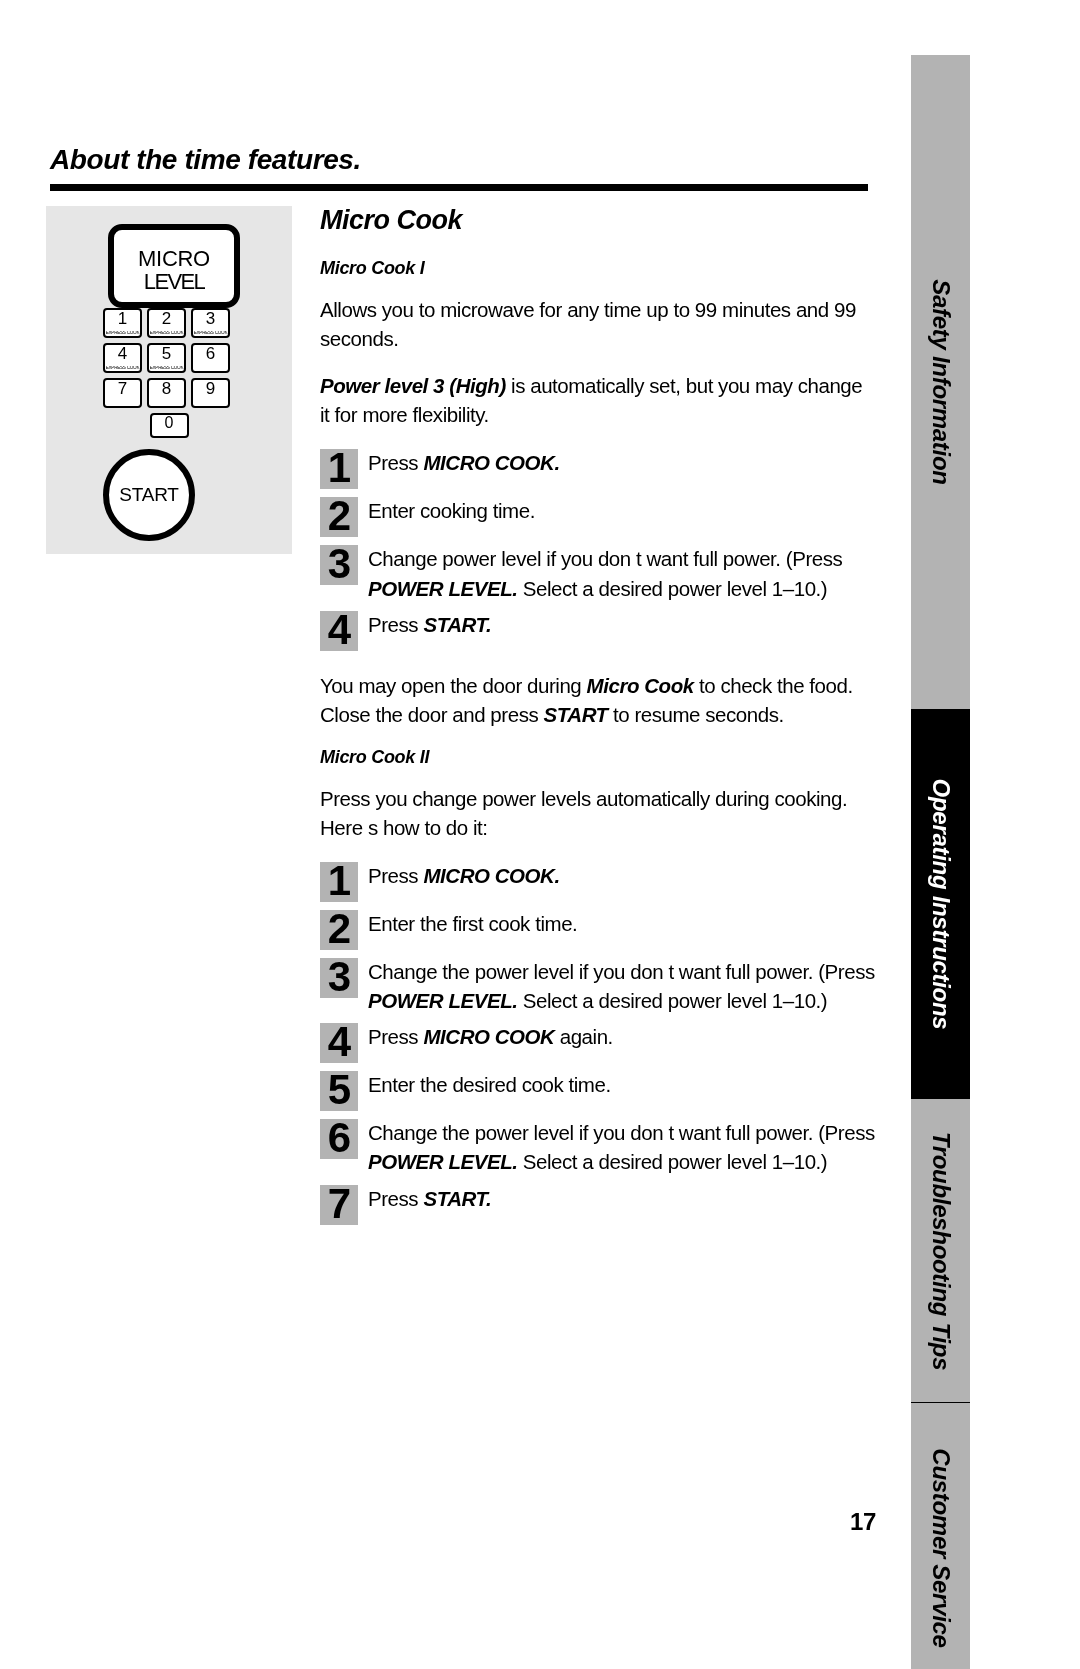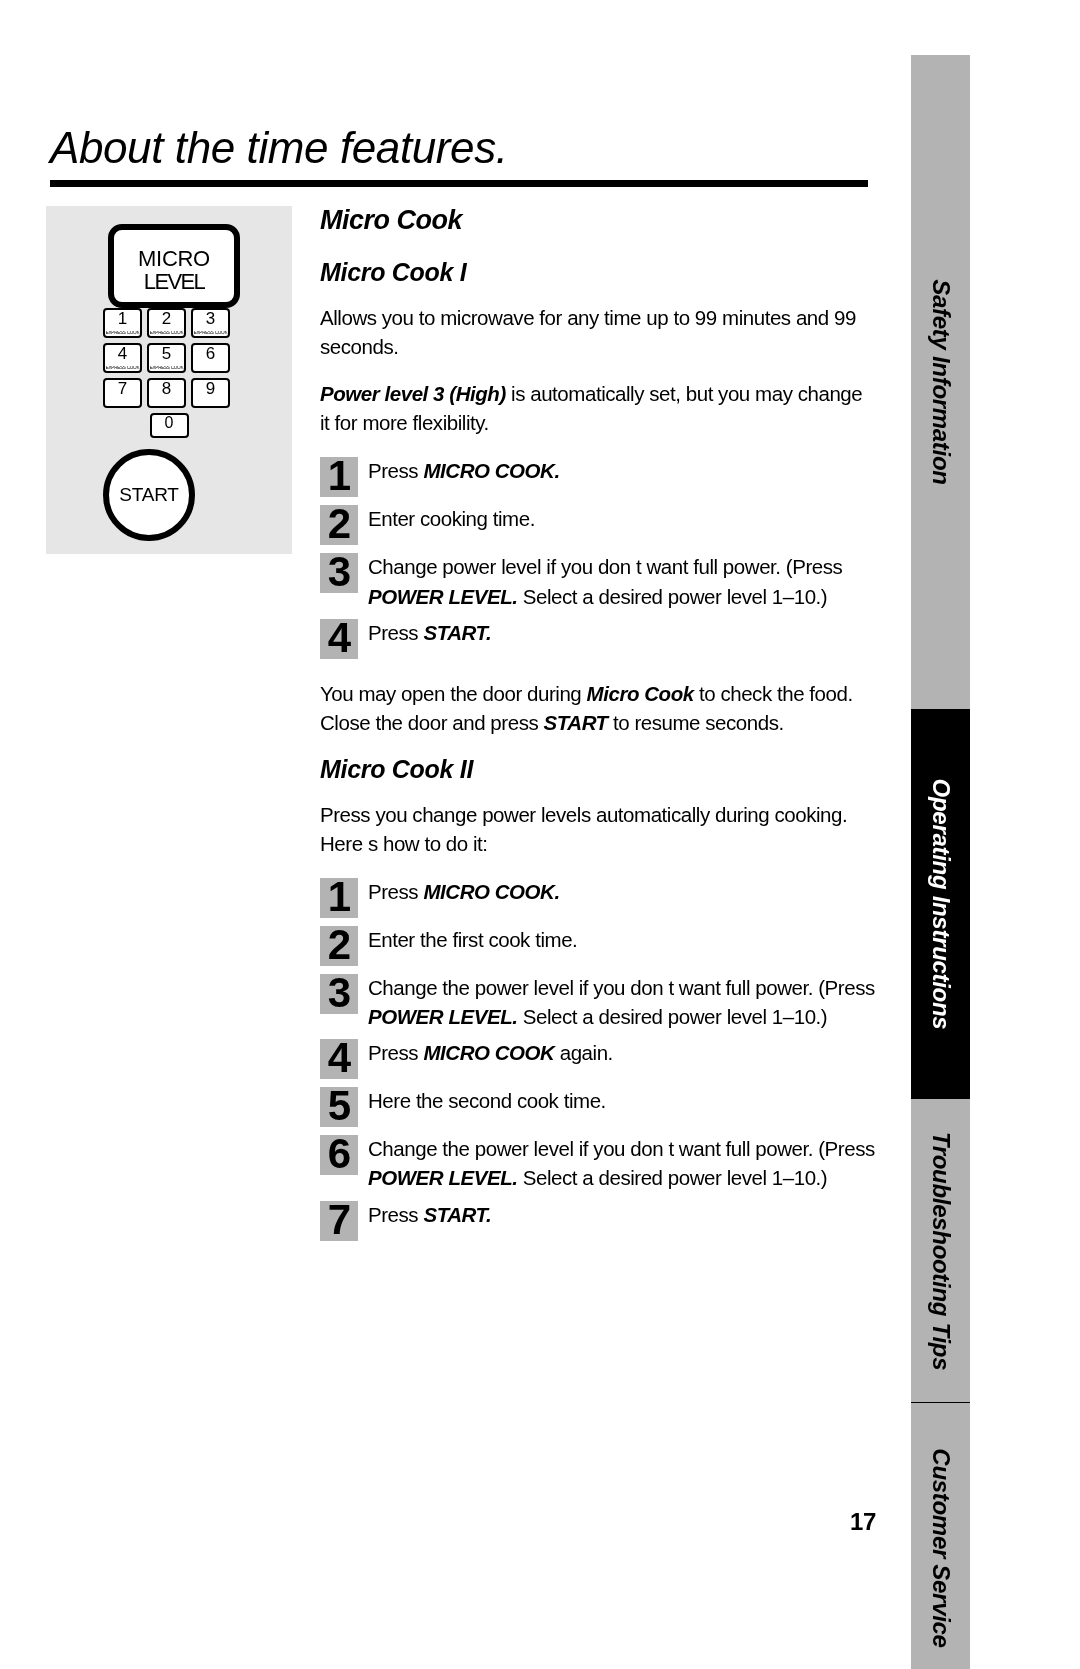--- a/index.html
+++ b/index.html
@@ -17,26 +17,27 @@
   }
 
   
   #page-title-wrap {
     position: absolute;
     left: 50px;
     top: 126px;
     width: 818px;
   }
   #page-title {
-    font-size: 44px;
+    font-size: 28px;
     font-style: italic;
-    font-weight: normal;
+    font-weight: bold;
     letter-spacing: -0.4px;
     line-height: 1.0;
     white-space: nowrap;
+    margin-top: 20px;
   }
   #title-rule {
     margin-top: 10px;
     height: 7px;
     background: #000;
     width: 100%;
   }
 
   
   #control-panel-figure {
@@ -140,21 +141,21 @@
     width: 556px;
   }
   .section-title {
     font-size: 27px;
     font-style: italic;
     font-weight: bold;
     letter-spacing: -0.5px;
     margin: 0 0 22px 0;
   }
   .sub-title {
-    font-size: 25px;
+    font-size: 18px;
     font-style: italic;
     font-weight: bold;
     letter-spacing: -0.3px;
     margin: 0 0 16px 0;
   }
   .body-para {
     font-size: 20.5px;
     line-height: 1.42;
     letter-spacing: -0.45px;
     margin: 0 0 18px 0;
@@ -357,21 +358,21 @@
     <div class="step-text"><span>Change the power level if you don t want full power. (Press </span><em>POWER LEVEL.</em><span> Select a desired power level 1–10.)</span></div>
   </div>
 
   <div class="step">
     <span class="step-num">4</span>
     <div class="step-text"><span>Press </span><em>MICRO COOK</em><span> again.</span></div>
   </div>
 
   <div class="step">
     <span class="step-num">5</span>
-    <div class="step-text"><span>Here the second cook time.</span></div>
+    <div class="step-text"><span>Enter the desired cook time.</span></div>
   </div>
 
   <div class="step">
     <span class="step-num">6</span>
     <div class="step-text"><span>Change the power level if you don t want full power. (Press </span><em>POWER LEVEL.</em><span> Select a desired power level 1–10.)</span></div>
   </div>
 
   <div class="step gap-after">
     <span class="step-num">7</span>
     <div class="step-text"><span>Press </span><em>START.</em></div>

